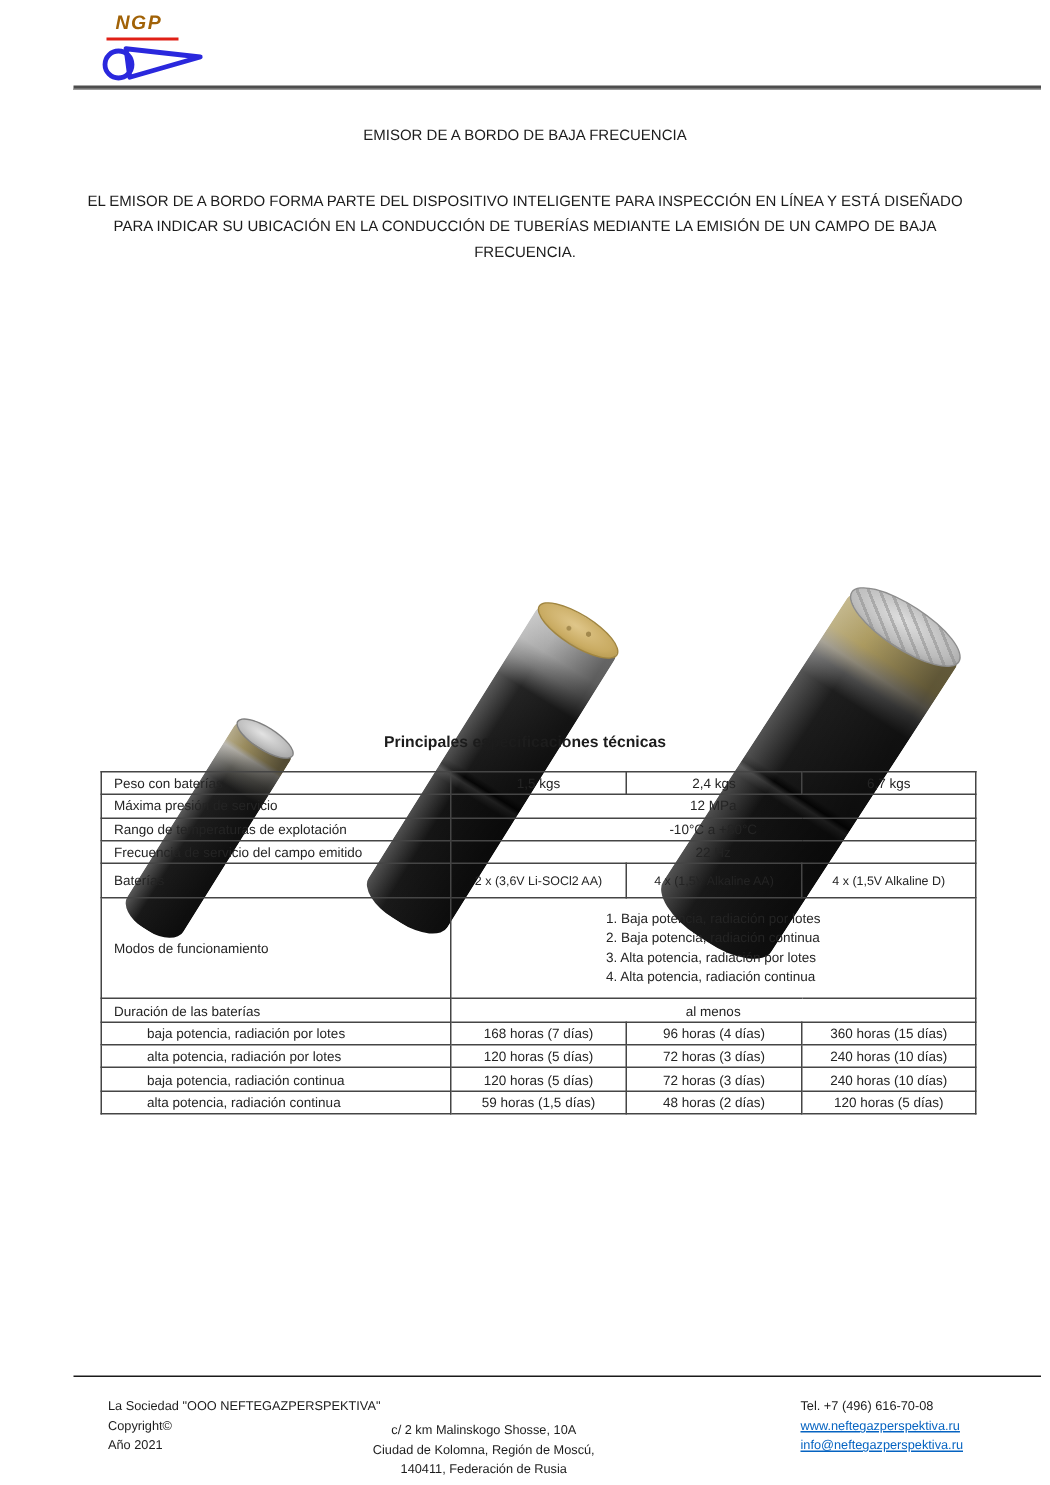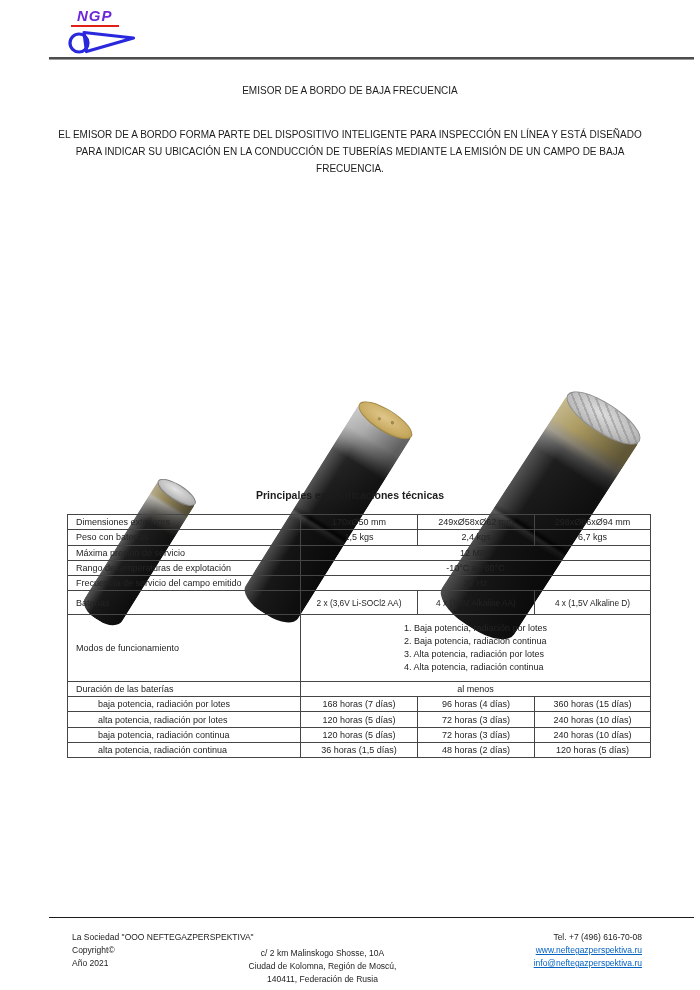--- a/index.html
+++ b/index.html
@@ -2,22 +2,22 @@
 <html><head>
 <meta charset="utf-8">
 <style>
   html,body{margin:0;padding:0;background:#fff;}
   body{width:700px;height:990px;position:relative;overflow:hidden;
        font-family:"Liberation Sans",sans-serif;color:#1c1c1c;}
   .page{position:absolute;inset:0;background:#fff;}
 
   
   .logo{position:absolute;left:68px;top:6px;width:80px;height:48px;}
-  .logo-text{position:absolute;left:9px;top:1px;font-size:15px;font-weight:bold;
-             font-style:italic;color:#6d28d9;letter-spacing:1px;}
+  .logo-text{position:absolute;left:9px;top:1px;font-size:13px;font-weight:bold;
+             font-style:italic;color:#a16207;letter-spacing:1px;}
   .logo-underline{position:absolute;left:3px;top:19px;width:48px;height:2px;background:#e02016;}
   .logo-mark{position:absolute;left:0px;top:23px;}
   .header-rule{position:absolute;left:49px;top:57px;width:645px;height:2px;
                background:#4d4d4d;border-bottom:1px solid #9a9a9a;}
 
   
   .doc-title{position:absolute;left:50px;top:84px;width:600px;text-align:center;
              font-size:10px;line-height:14px;color:#1c1c1c;}
   .doc-intro{position:absolute;left:52px;top:126px;width:596px;text-align:center;
              font-size:10px;line-height:17px;color:#1c1c1c;}
@@ -68,21 +68,21 @@
   .spec-table .tight{font-size:8.3px;}
   .spec-table .tall td{padding-top:5px;padding-bottom:5px;}
   .modes{display:inline-block;text-align:left;line-height:13px;padding:6px 0;}
   .c1{width:233px;} .c2{width:117px;} .c3{width:117px;} .c4{width:116px;}
 
   
   .footer-rule{position:absolute;left:49px;top:917px;width:645px;height:1px;background:#1a1a1a;}
   .footer{position:absolute;left:0;top:931px;width:700px;font-size:8.5px;line-height:13px;color:#1c1c1c;}
   .footer-left{position:absolute;left:72px;top:0;text-align:left;}
   .footer-center{position:absolute;left:225px;top:16px;width:195px;text-align:center;}
-  .footer-right{position:absolute;right:58px;top:0;text-align:right;}
+  .footer-right{position:absolute;right:58px;top:0;text-align:left;}
   .footer a{color:#0563c1;}
 </style>
 </head>
 <body>
 
 <div class="page">
 
   <div class="logo">
     <div class="logo-text">NGP</div>
     <div class="logo-underline"></div>
@@ -112,26 +112,20 @@
 
   <table class="spec-table">
     <colgroup>
         <col class="c1">
         <col class="c2">
         <col class="c3">
         <col class="c4">
       </colgroup>
     <tbody>
       <tr>
-        <td class="lbl">Dimensiones exteriores</td>
-        <td class="val">170xØ50 mm</td>
-        <td class="val">249xØ58xØ62 mm</td>
-        <td class="val">298xØ86xØ94 mm</td>
-      </tr>
-      <tr>
         <td class="lbl">Peso con baterías</td>
         <td class="val">1,5 kgs</td>
         <td class="val">2,4 kgs</td>
         <td class="val">6,7 kgs</td>
       </tr>
       <tr>
         <td class="lbl">Máxima presión de servicio</td>
         <td class="val" colspan="3">12 MPa</td>
       </tr>
       <tr>
@@ -176,21 +170,21 @@
         <td class="val">240 horas (10 días)</td>
       </tr>
       <tr>
         <td class="lbl indent">baja potencia, radiación continua</td>
         <td class="val">120 horas (5 días)</td>
         <td class="val">72 horas (3 días)</td>
         <td class="val">240 horas (10 días)</td>
       </tr>
       <tr>
         <td class="lbl indent">alta potencia, radiación continua</td>
-        <td class="val">36 horas (1,5 días)</td>
+        <td class="val">59 horas (1,5 días)</td>
         <td class="val">48 horas (2 días)</td>
         <td class="val">120 horas (5 días)</td>
       </tr>
     </tbody>
   </table>
 
   <div class="footer-rule"></div>
   <div class="footer">
     <div class="footer-left">
       <div>La Sociedad "OOO NEFTEGAZPERSPEKTIVA"</div>

